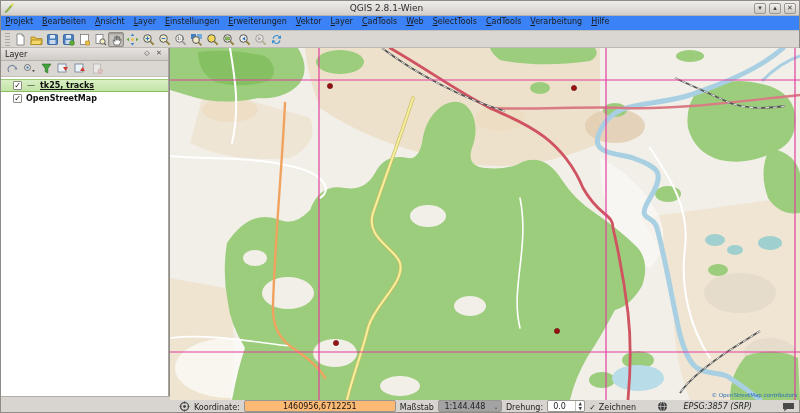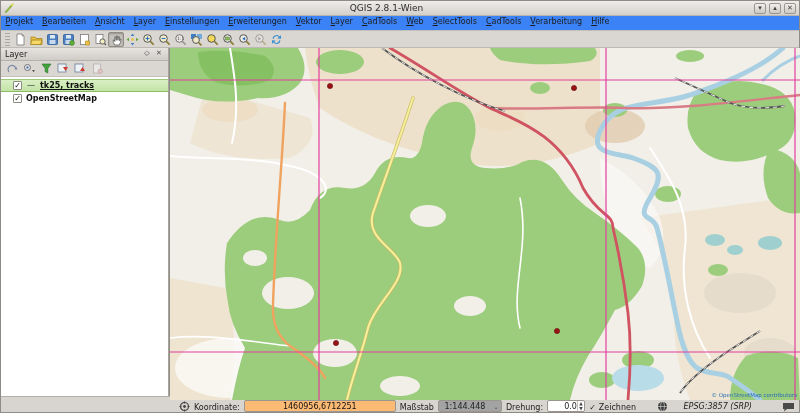--- a/index.html
+++ b/index.html
@@ -70,21 +70,21 @@
   .sb-label { white-space:nowrap; }
   .sb-input { height:12px; background:#fdba74; border:1px solid #9a968f; border-radius:2px;
     font-size:8px; text-align:center; color:#111; font-family:"DejaVu Sans","Liberation Sans",sans-serif; }
   .coord-input { width:152px; }
   .combo { width:64px; height:12px; background:#a3a3a3; border:1px solid #9a968f; border-radius:2px;
     display:flex; align-items:center; }
   .combo-text { flex:1; text-align:center; font-size:8px; }
   .combo-arrow { width:10px; font-size:6px; color:#444; text-align:center; }
   .spin { width:38px; height:12px; background:#fff; border:1px solid #9a968f; border-radius:2px;
     display:flex; align-items:center; }
-  .spin-text { flex:1; padding-left:16px; font-size:8px; }
+  .spin-text { flex:1; padding-left:5px; font-size:8px; }
   .spin-btns { width:9px; display:flex; flex-direction:column; font-size:4.5px; line-height:5px;
     color:#444; text-align:center; border-left:1px solid #c4c0ba; }
   .sb-check { display:flex; align-items:center; gap:3px; }
   .sb-right { margin-left:auto; display:flex; align-items:center; gap:16px;font-style:italic; }
 </style>
 </head>
 <body>
 
 <div class="window">
 

